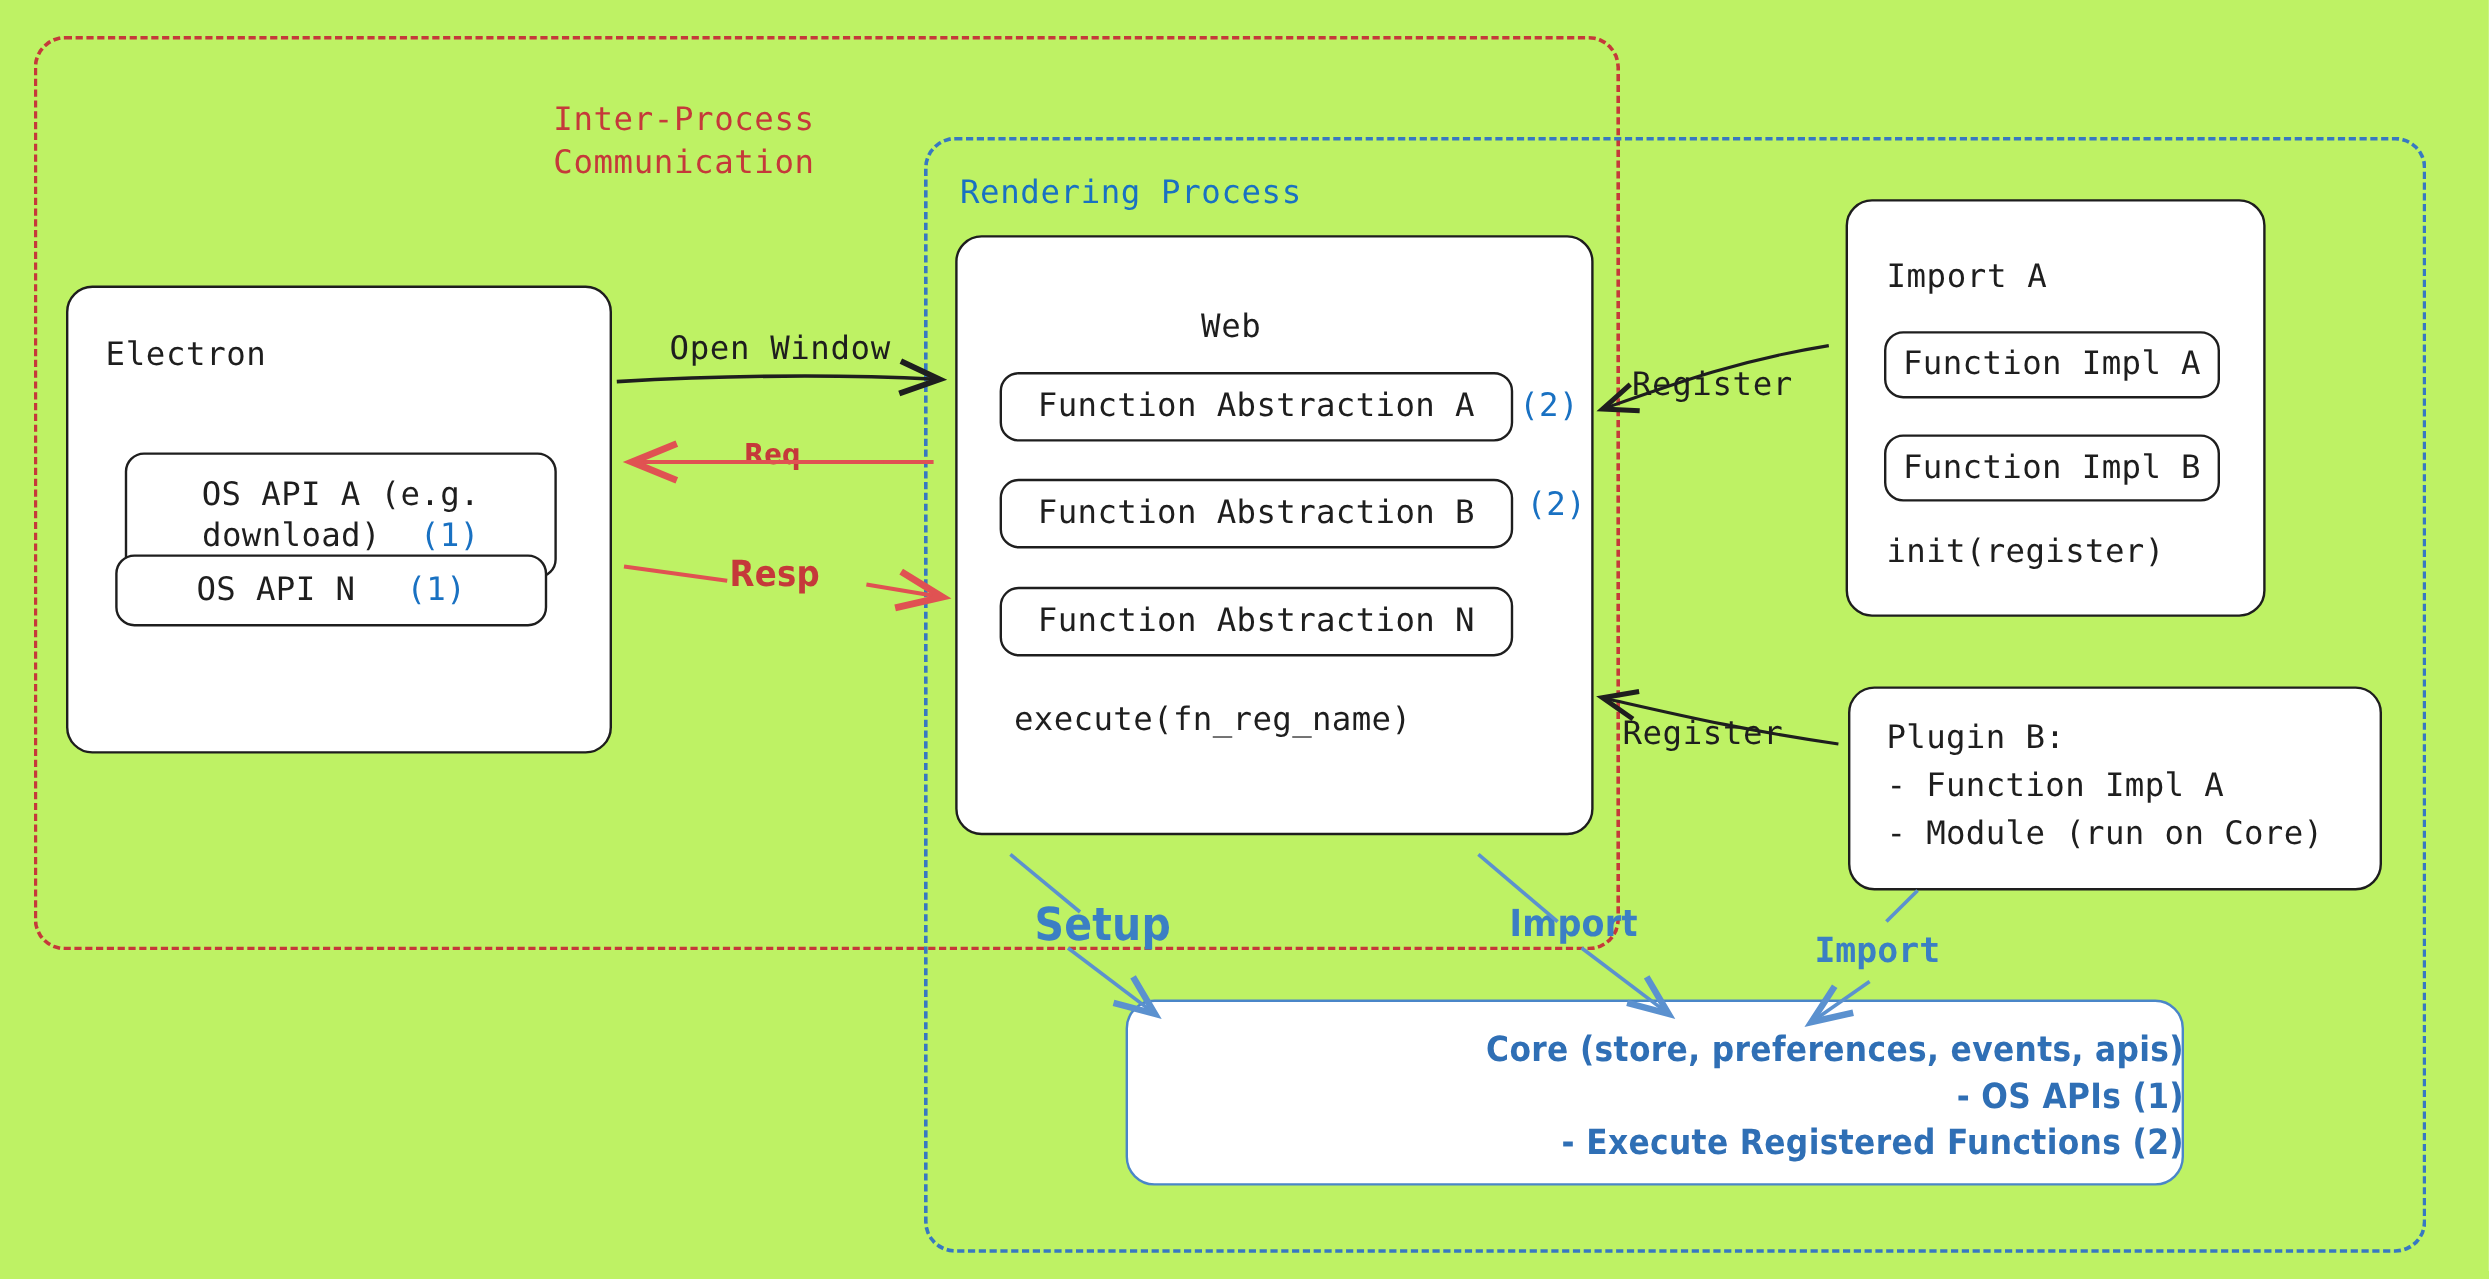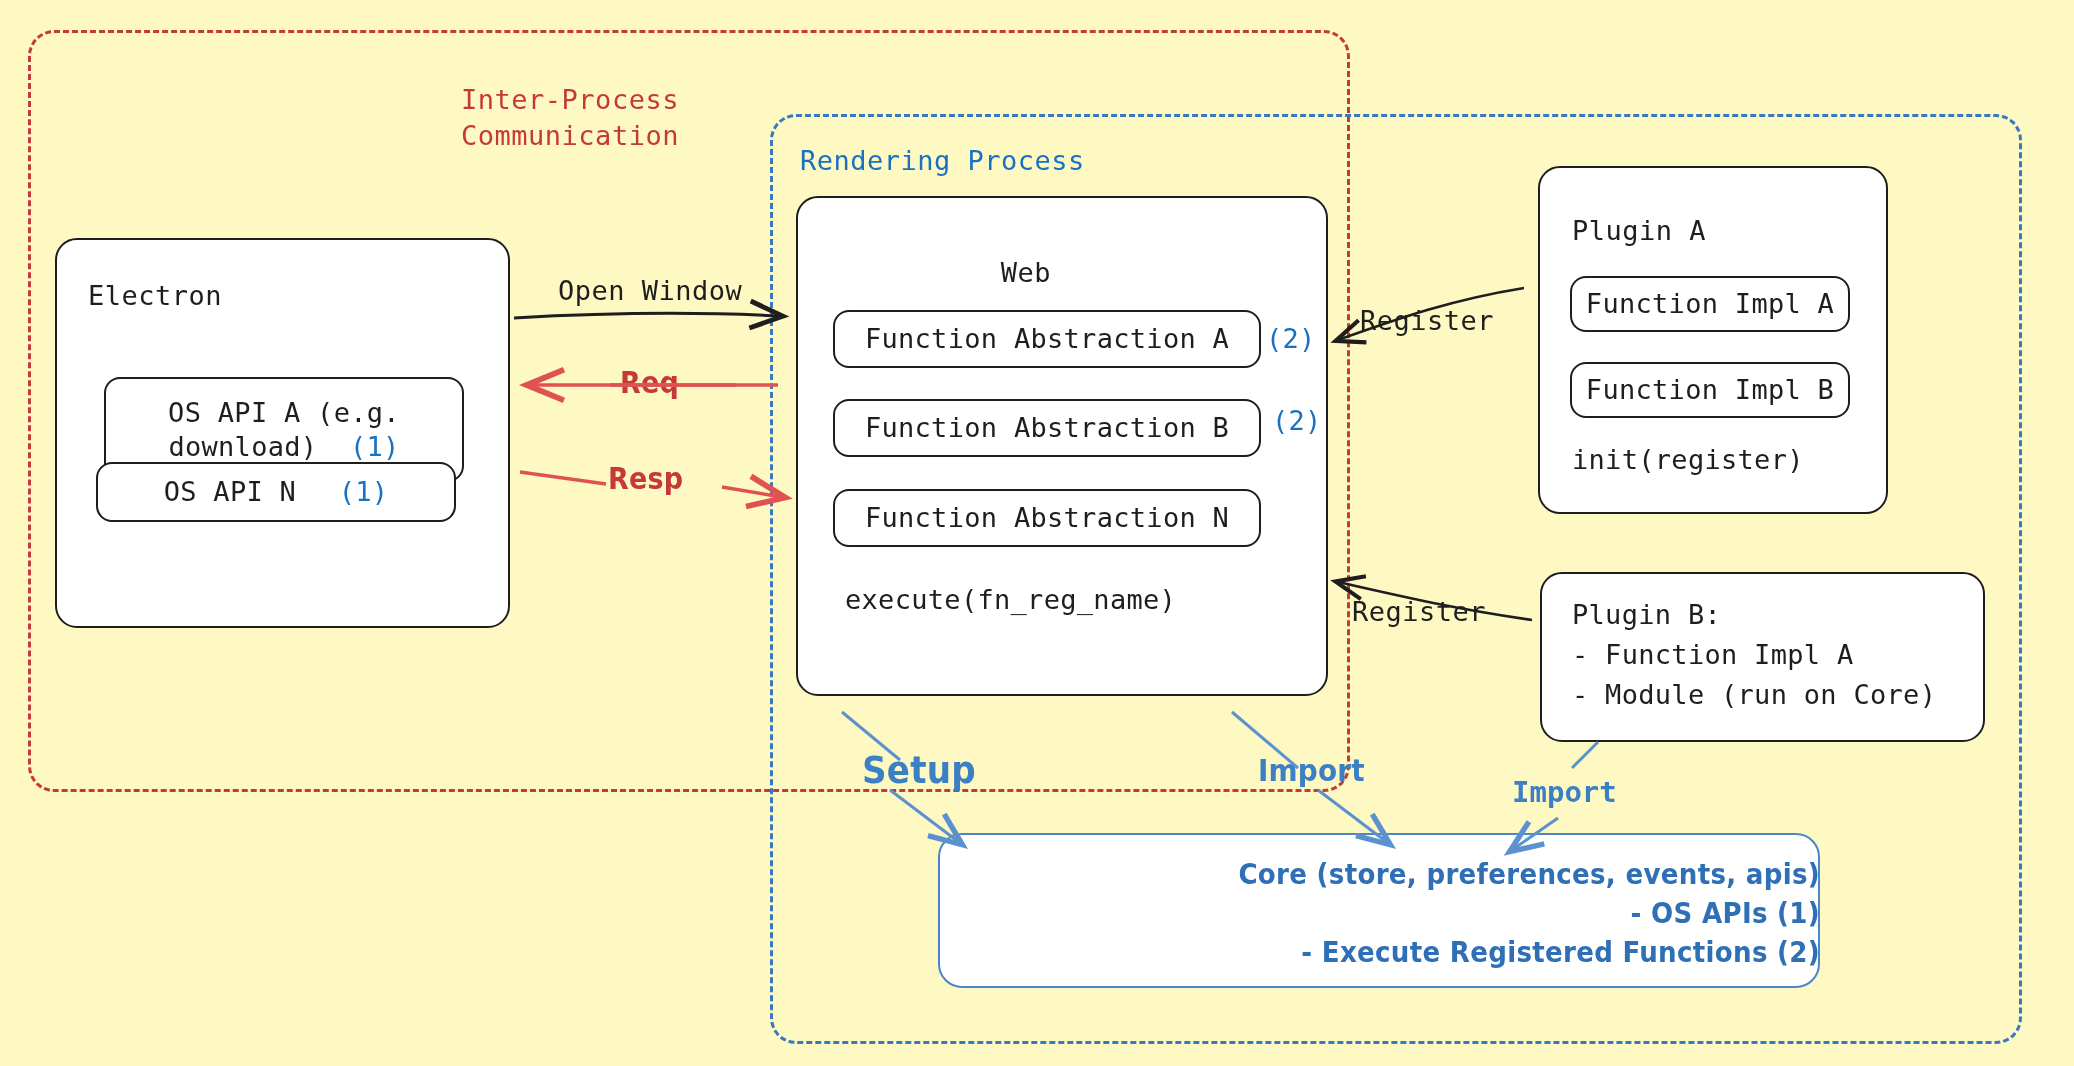--- a/index.html
+++ b/index.html
@@ -1,18 +1,18 @@
 <!DOCTYPE html>
 <html><head>
 <meta charset="utf-8">
 <style>
   html,body{margin:0;padding:0;background:#ffffff;}
   body{width:2074px;height:1066px;overflow:hidden;
        font-family:"DejaVu Sans Mono","Liberation Mono",monospace;}
-  #stage{position:relative;width:2074px;height:1066px;background:#fef9c3;}
+  #stage{position:relative;width:2074px;height:1066px;background:#bef264;}
 
   
   .abs{position:absolute;box-sizing:border-box;}
 
   
   .group{border-style:dashed;border-width:3px;border-radius:26px;background:transparent;}
   .group.ipc{border-color:#c5393a;}
   .group.render{border-color:#3778c2;}
 
   
@@ -90,21 +90,21 @@
   <div class="abs mono blue lbl-box" style="left:1272px;top:404px;">(2)</div>
 
   <div class="abs inner-box" style="left:833px;top:489px;width:428px;height:58px;">
     <span class="mono lbl-box nowrap">Function Abstraction N</span>
   </div>
 
   <div class="abs mono lbl-box" style="left:845px;top:583px;width:470px;">execute(fn_reg_name)</div>
 
   <div class="abs box" style="left:1538px;top:166px;width:350px;height:348px;"></div>
 
-  <div class="abs mono lbl-title" style="left:1572px;top:215px;width:280px;">Plugin A</div>
+  <div class="abs mono lbl-title" style="left:1572px;top:215px;width:280px;">Import A</div>
 
   <div class="abs inner-box" style="left:1570px;top:362px;width:280px;height:56px;">
     <span class="mono lbl-box nowrap">Function Impl B</span>
   </div>
 
   <div class="abs inner-box" style="left:1570px;top:276px;width:280px;height:56px;">
     <span class="mono lbl-box nowrap">Function Impl A</span>
   </div>
 
   <div class="abs mono lbl-box" style="left:1572px;top:443px;width:300px;">init(register)</div>
@@ -120,21 +120,21 @@
   <div class="abs core-box" style="left:938px;top:833px;width:882px;height:155px;"></div>
 
   <div class="abs core-text" style="left:938px;top:855px;width:882px;">
     <div>Core (store, preferences, events, apis)</div>
     <div>- OS APIs (1)</div>
     <div>- Execute Registered Functions (2)</div>
   </div>
 
   <div class="abs mono lbl-title" style="left:558px;top:275px;width:300px;">Open Window</div>
 
-  <div class="abs cond red" style="left:620px;top:365px;width:110px;font-size:30px;">Req</div>
+  <div class="abs cond red" style="left:620px;top:365px;width:110px;font-size:24px;">Req</div>
 
   <div class="abs cond red" style="left:608px;top:461px;width:130px;font-size:30px;">Resp</div>
 
   <div class="abs mono lbl-title" style="left:1360px;top:305px;width:220px;">Register</div>
 
   <div class="abs mono lbl-title" style="left:1352px;top:596px;width:220px;">Register</div>
 
   <div class="abs cond blue2" style="left:862px;top:748px;width:160px;font-size:38px;">Setup</div>
 
   <div class="abs cond blue2" style="left:1258px;top:752px;width:180px;font-size:31px;">Import</div>

